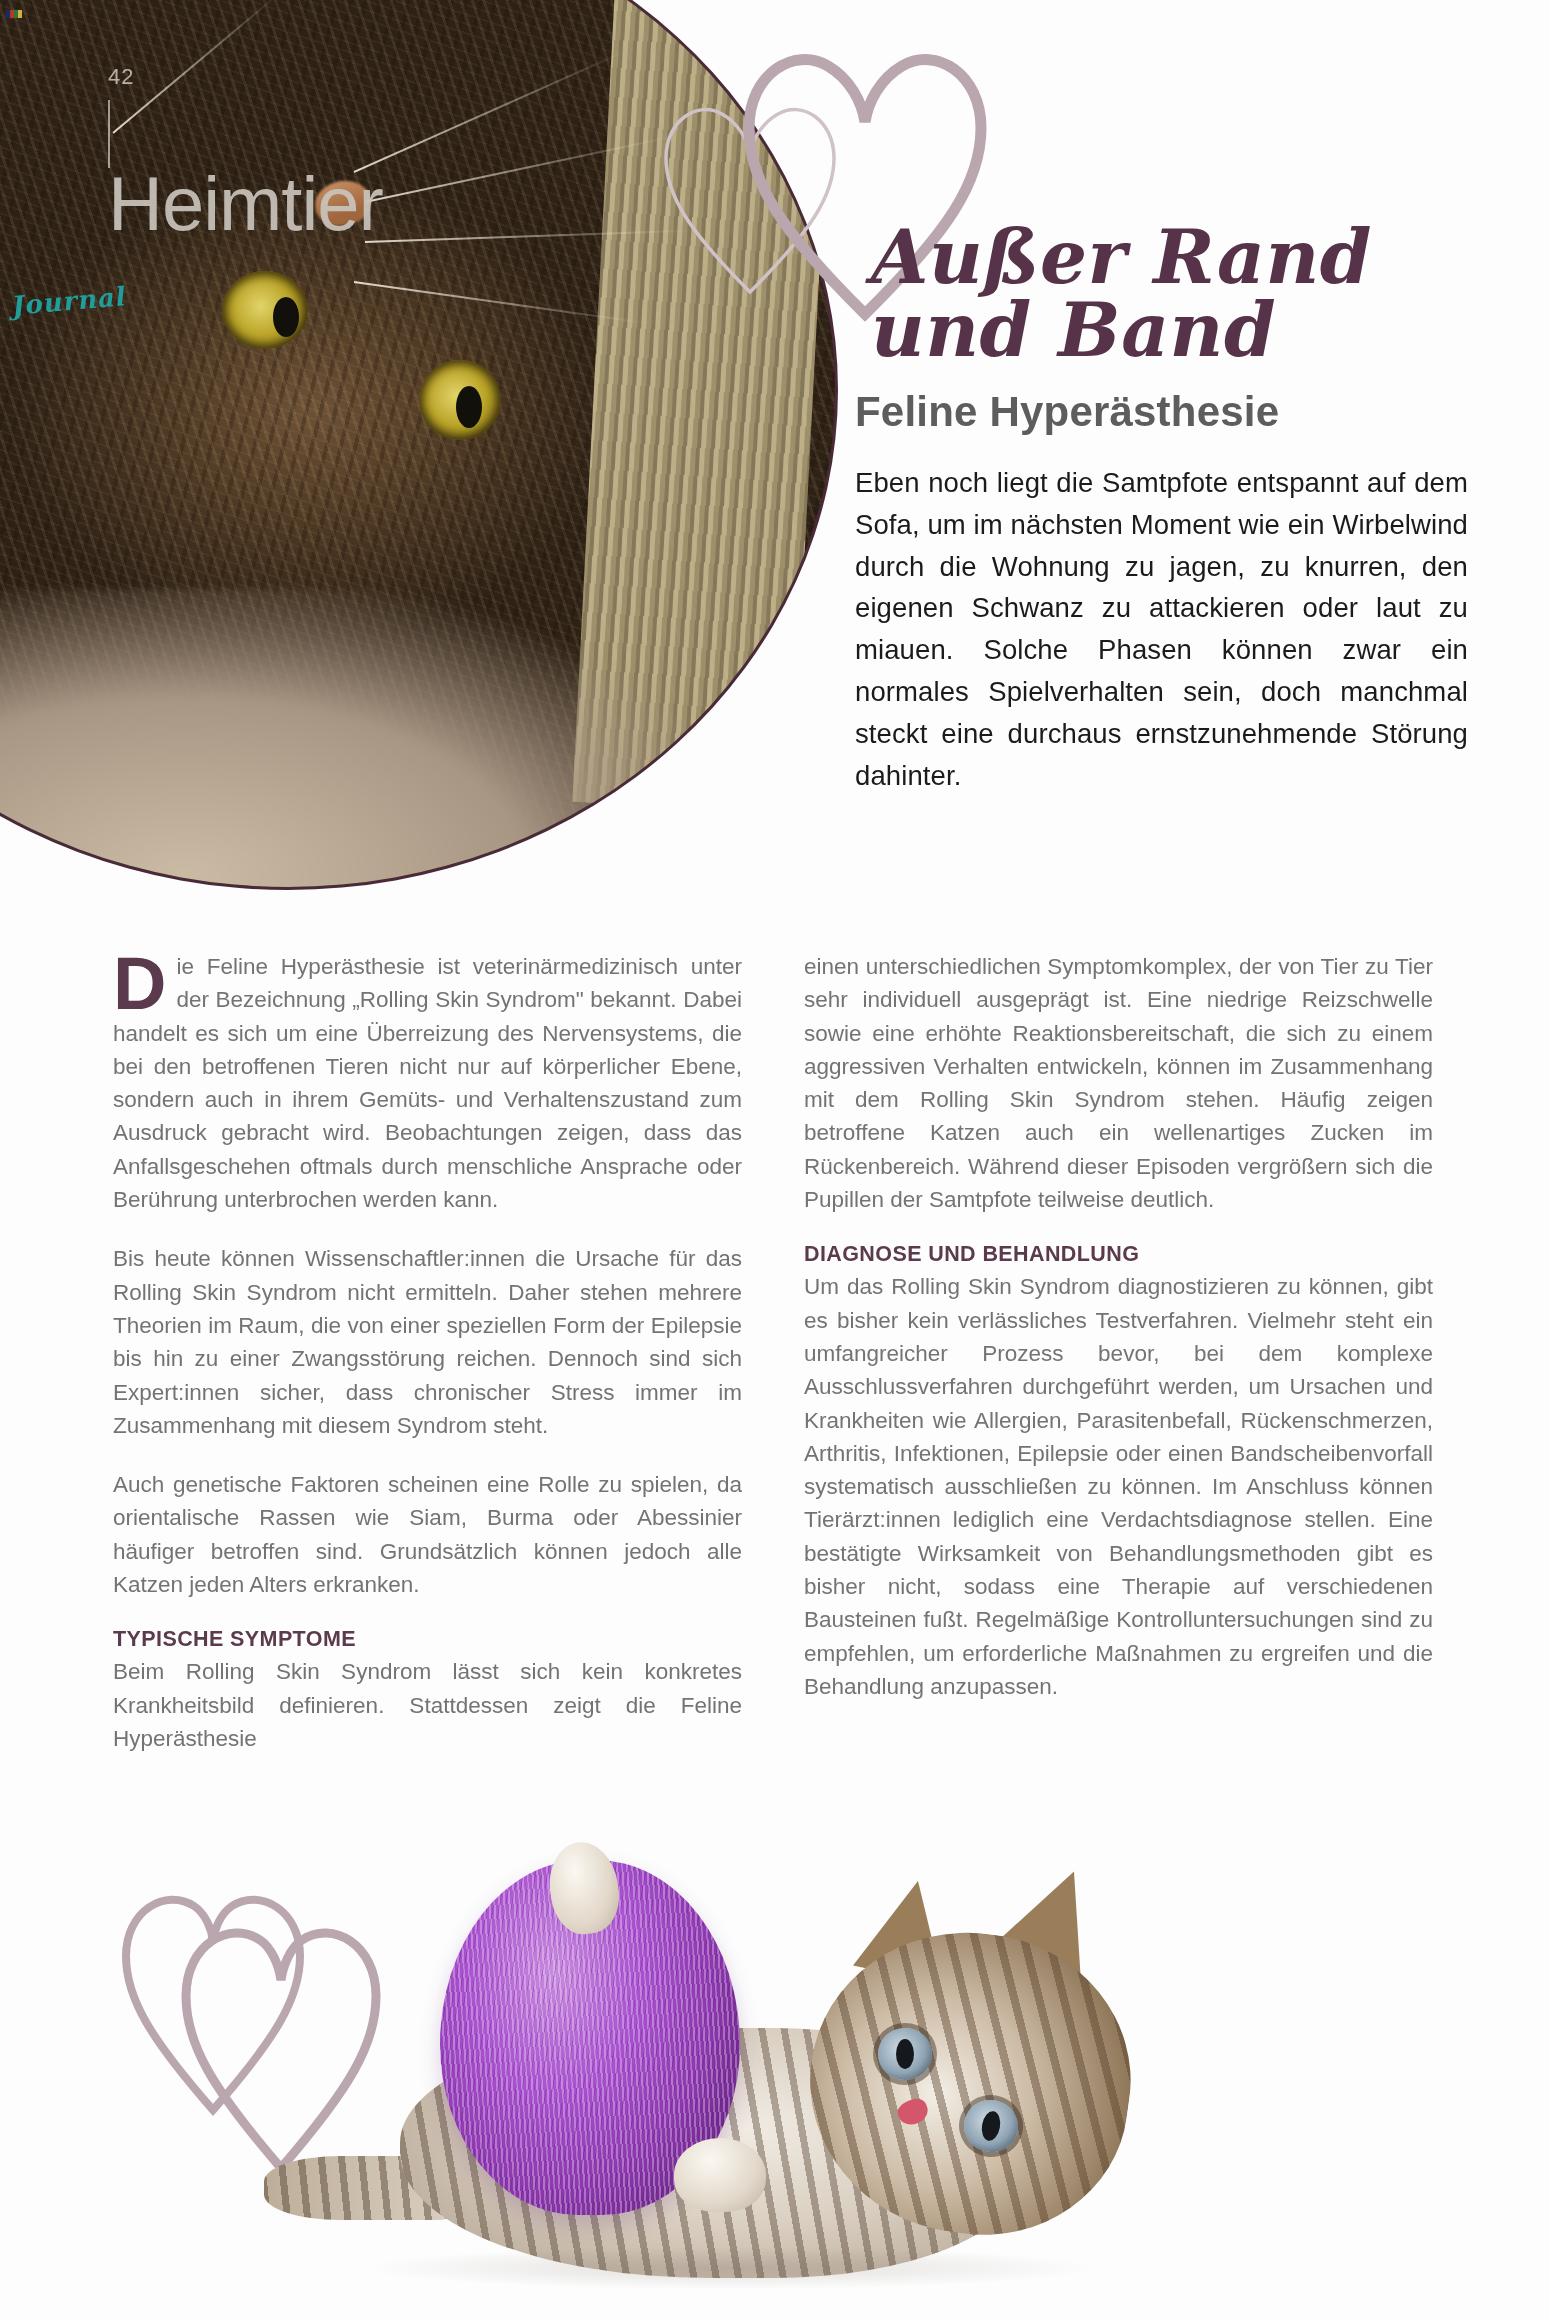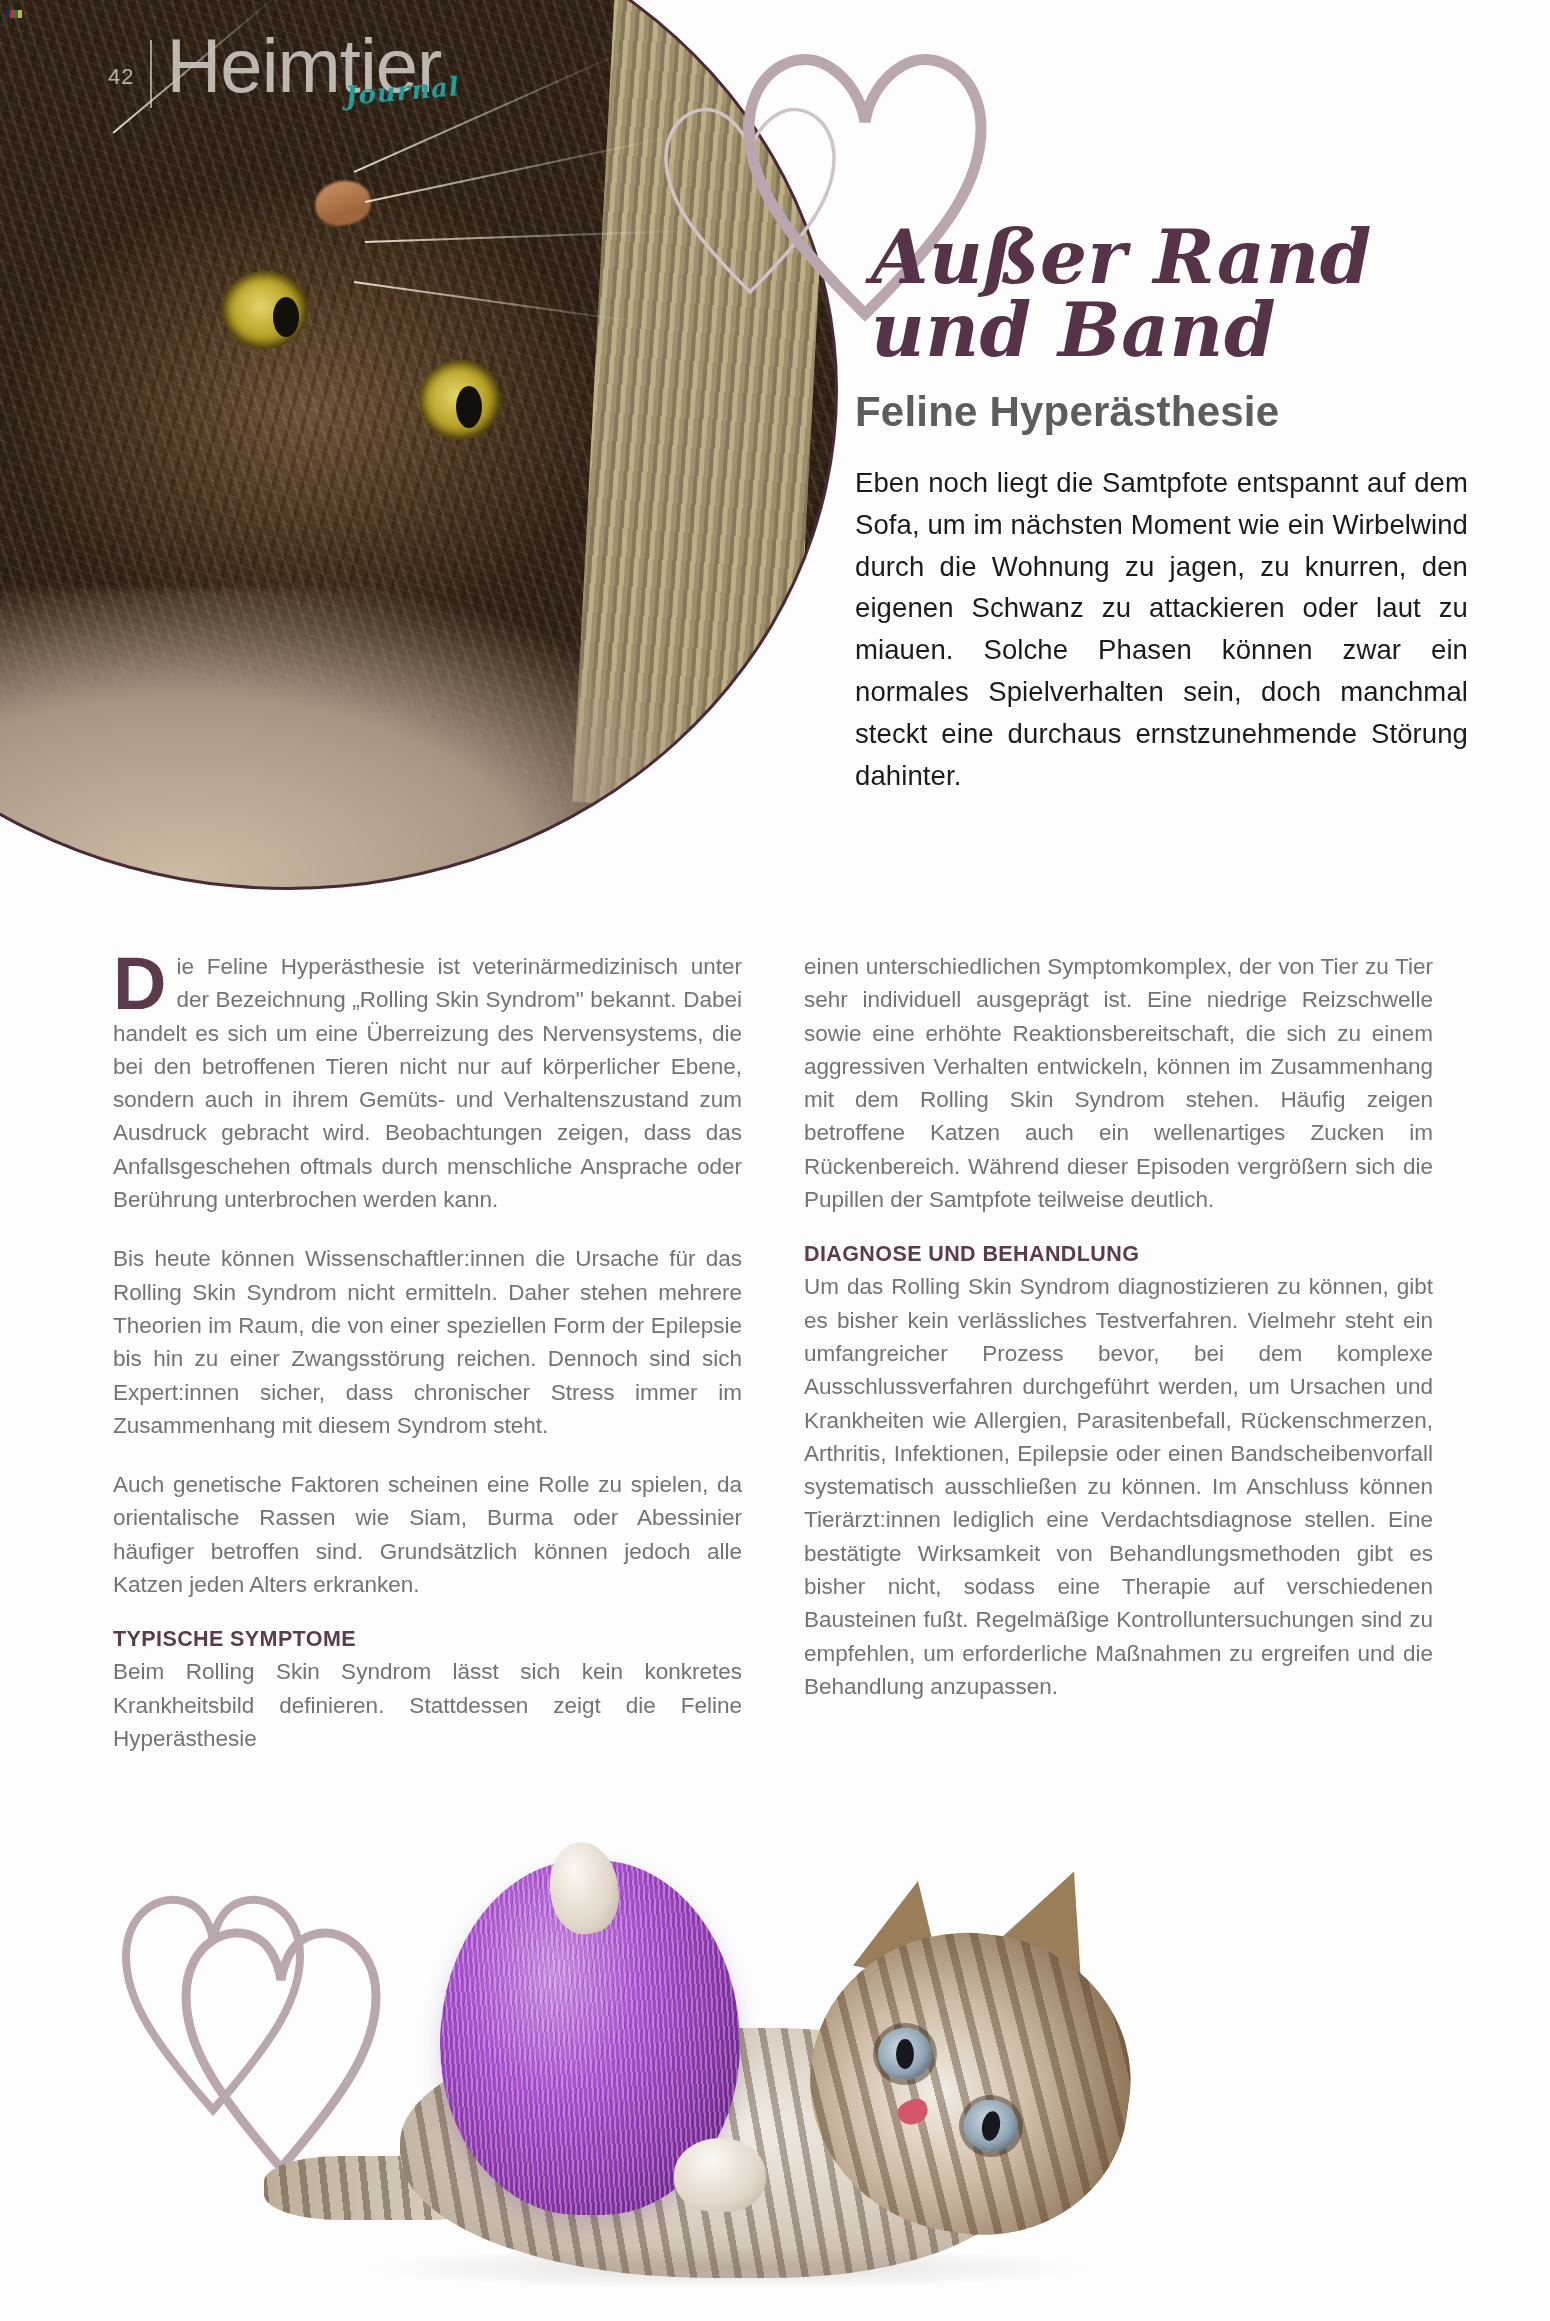--- a/index.html
+++ b/index.html
@@ -98,20 +98,21 @@
     filter: blur(.4px);
   }
 
   
   .masthead {
     position: absolute;
     left: 108px; top: 30px;
     display: flex;
     align-items: flex-start;
     z-index: 5;
+    flex-direction: column;
   }
   .page-number {
     font-size: 22px;
     color: #d8d2cb;
     opacity: .8;
     letter-spacing: 1px;
     padding-top: 34px;
     margin-right: 16px;
   }
   .masthead-rule {

